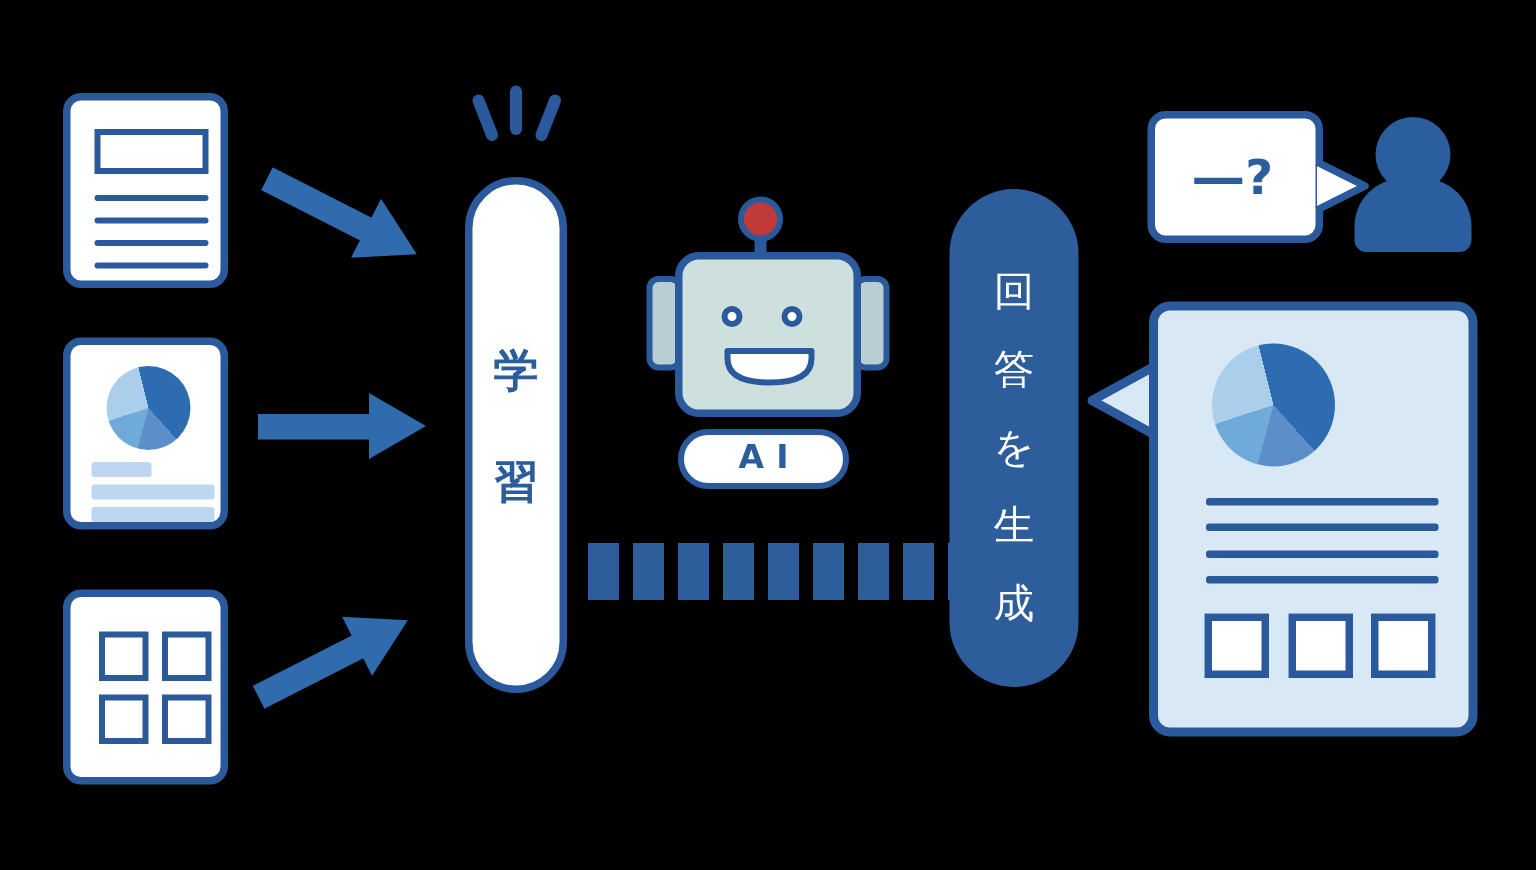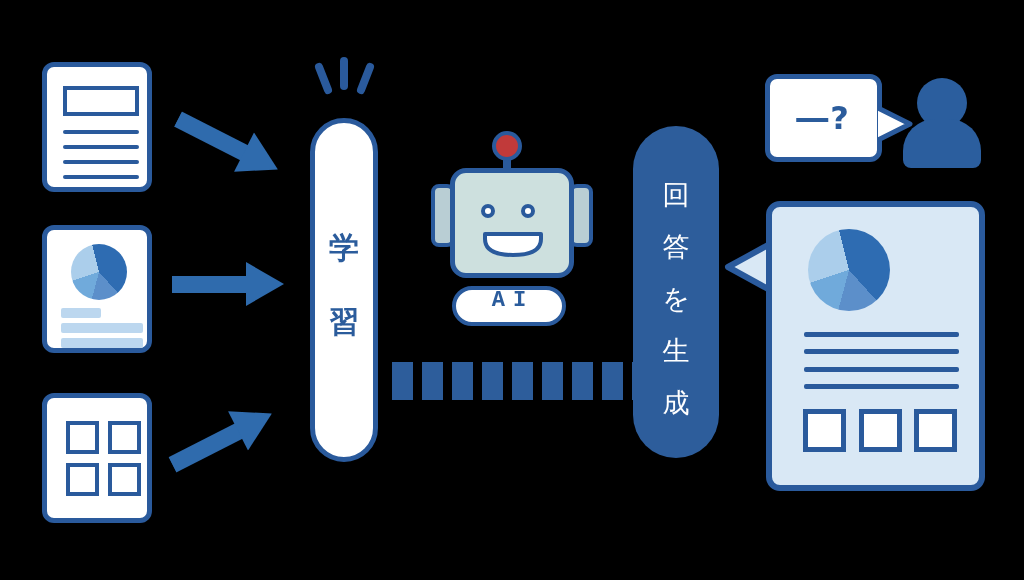--- a/index.html
+++ b/index.html
@@ -44,21 +44,21 @@
   
   .antenna-ball{left:492px;top:131px;width:30px;height:30px;border-radius:50%;background:var(--antenna-red);border:4px solid var(--outline);}
   .antenna-stem{left:503px;top:158px;width:8px;height:14px;background:var(--outline);}
   .ear{width:24px;height:63px;border-radius:8px;background:var(--robot-ear);border:4px solid var(--outline);}
   .ear-l{left:431px;top:184px;} .ear-r{left:569px;top:184px;}
   .robot-head{left:450px;top:168px;width:124px;height:110px;background:var(--robot-head);border:5px solid var(--outline);border-radius:16px;}
   .eye{position:absolute;width:14px;height:14px;background:var(--white);border:4px solid var(--outline);border-radius:50%;top:31px;}
   .eye-l{left:26px;} .eye-r{left:66px;}
   .mouth{position:absolute;left:27px;top:58px;}
   .ai-pill{left:452px;top:286px;width:114px;height:40px;background:var(--white);border:4px solid var(--outline);border-radius:22px;
-    display:flex;align-items:flex-start;justify-content:center;font-family:Liberation Mono, monospace;}
+    display:flex;align-items:center;justify-content:center;}
   .ai-pill span{color:var(--label-text);font-size:22px;font-weight:600;letter-spacing:8px;padding-left:8px;line-height:1;}
 
   
   .dashes{left:392px;top:362px;width:246px;height:38px;
     background:repeating-linear-gradient(90deg, var(--pill-fill) 0 21px, transparent 21px 30px);}
 
   
   .answer-pill{position:absolute;left:633px;top:126px;width:86px;height:332px;background:var(--pill-fill);
     border-radius:43px;display:flex;flex-direction:column;align-items:center;justify-content:center;gap:25px;padding-top:12px;}
   .answer-pill span{color:var(--pill-text);font-size:27px;font-weight:500;line-height:1;}

